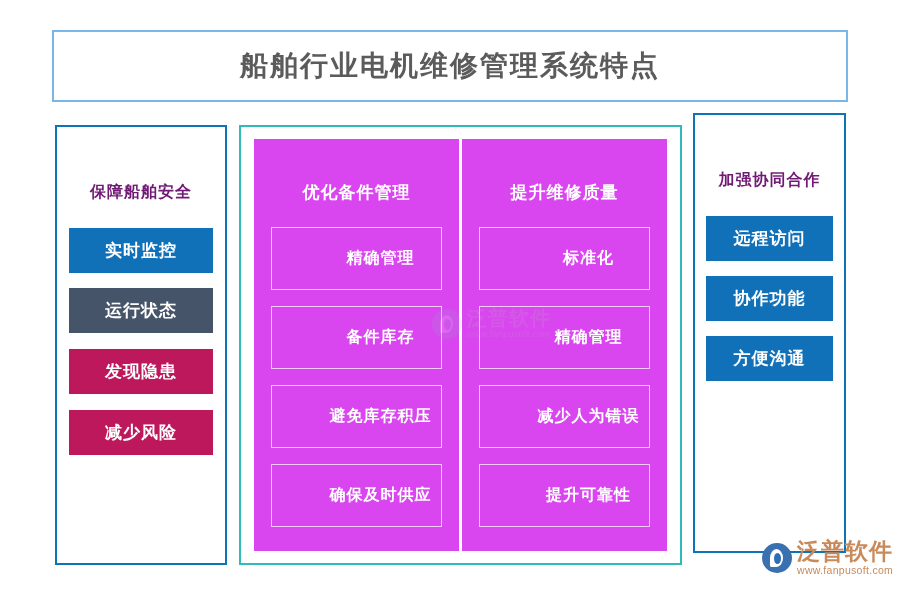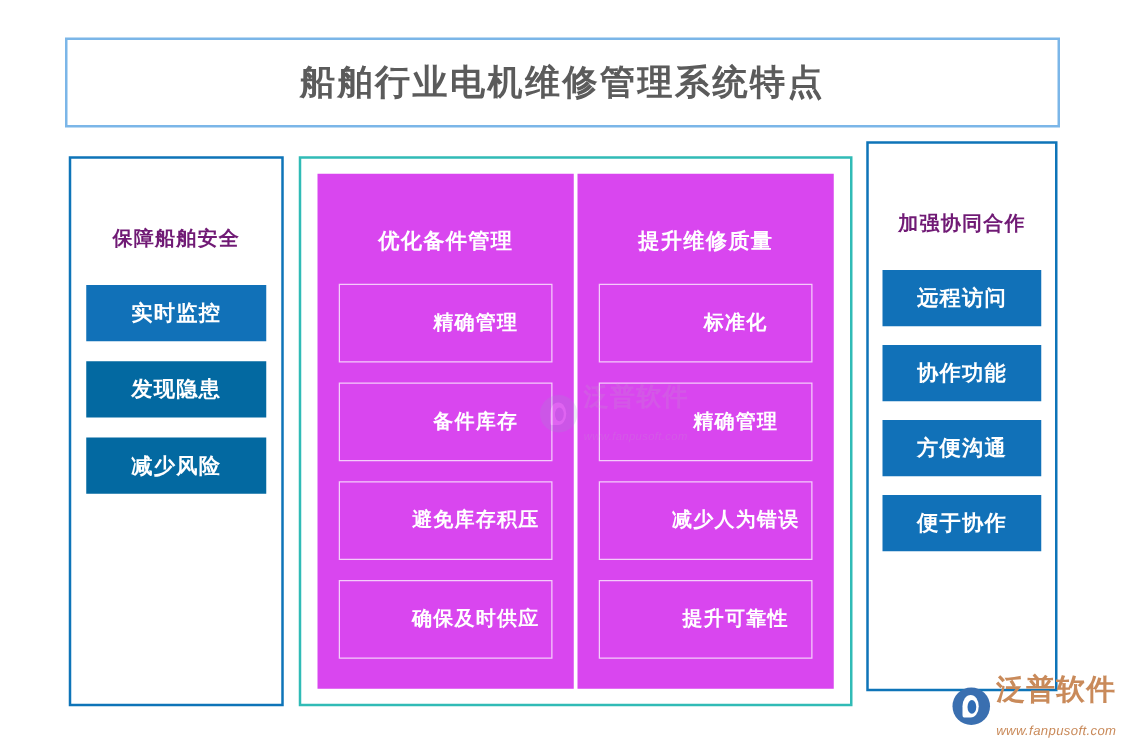--- a/index.html
+++ b/index.html
@@ -85,21 +85,21 @@
     color: #ffffff;
     font-size: 17px;
     font-weight: bold;
     letter-spacing: 1px;
     box-sizing: border-box;
   }
   .card:last-child { margin-bottom: 0; }
 
   .c-blue  { background: #1171b8; }
   .c-slate { background: #46546a; }
-  .c-grey  { background: #0369a1; margin-top: 16px; }
+  .c-grey  { background: #be185d; margin-top: 16px; }
 
   
   .green-wrap {
     position: absolute;
     left: 0; top: 0;
     width: 100%; height: 100%;
     display: flex;
     justify-content: space-between;
     padding: 12px 13px;
     box-sizing: border-box;
@@ -185,41 +185,41 @@
     font-weight: bold;
     color: #c98a5a;
     letter-spacing: 1px;
     display: block;
   }
   .wm-url {
     font-size: 10.5px;
     color: #c98a5a;
     letter-spacing: 0.3px;
     display: block;
-    margin-top: 17px;
-    font-style: italic;
+    margin-top: 2px;
   }
   .wm-center .wm-name { color: #b9b9b9; font-size: 20px; }
   .wm-center .wm-url  { color: #b9b9b9; font-size: 9px; }
   .wm-center .wm-mark { background: #8aa8bf; }
   .wm-center .wm-mark::after { background: #8aa8bf; }
 </style>
 </head>
 <body>
 
 <div class="canvas">
 
   <div class="title-box">
     <div class="title-text">船舶行业电机维修管理系统特点</div>
   </div>
 
   <div class="panel panel-blue panel-left">
     <div class="col-head">保障船舶安全</div>
     <div class="card-stack">
       <div class="card c-blue">实时监控</div>
+      <div class="card c-slate">运行状态</div>
       <div class="card c-grey">发现隐患</div>
       <div class="card c-grey">减少风险</div>
     </div>
   </div>
 
   <div class="panel panel-teal panel-center">
     <div class="green-wrap">
 
       <div class="green-col">
         <div class="green-head">优化备件管理</div>
@@ -243,21 +243,20 @@
 
     </div>
   </div>
 
   <div class="panel panel-blue panel-right">
     <div class="col-head">加强协同合作</div>
     <div class="card-stack">
       <div class="card c-blue">远程访问</div>
       <div class="card c-blue">协作功能</div>
       <div class="card c-blue">方便沟通</div>
-      <div class="card c-blue">便于协作</div>
     </div>
   </div>
 
   <div class="wm-center">
     <div class="wm-mark"></div>
     <div class="wm-text">
       <span class="wm-name">泛普软件</span>
       <span class="wm-url">www.fanpusoft.com</span>
     </div>
   </div>

